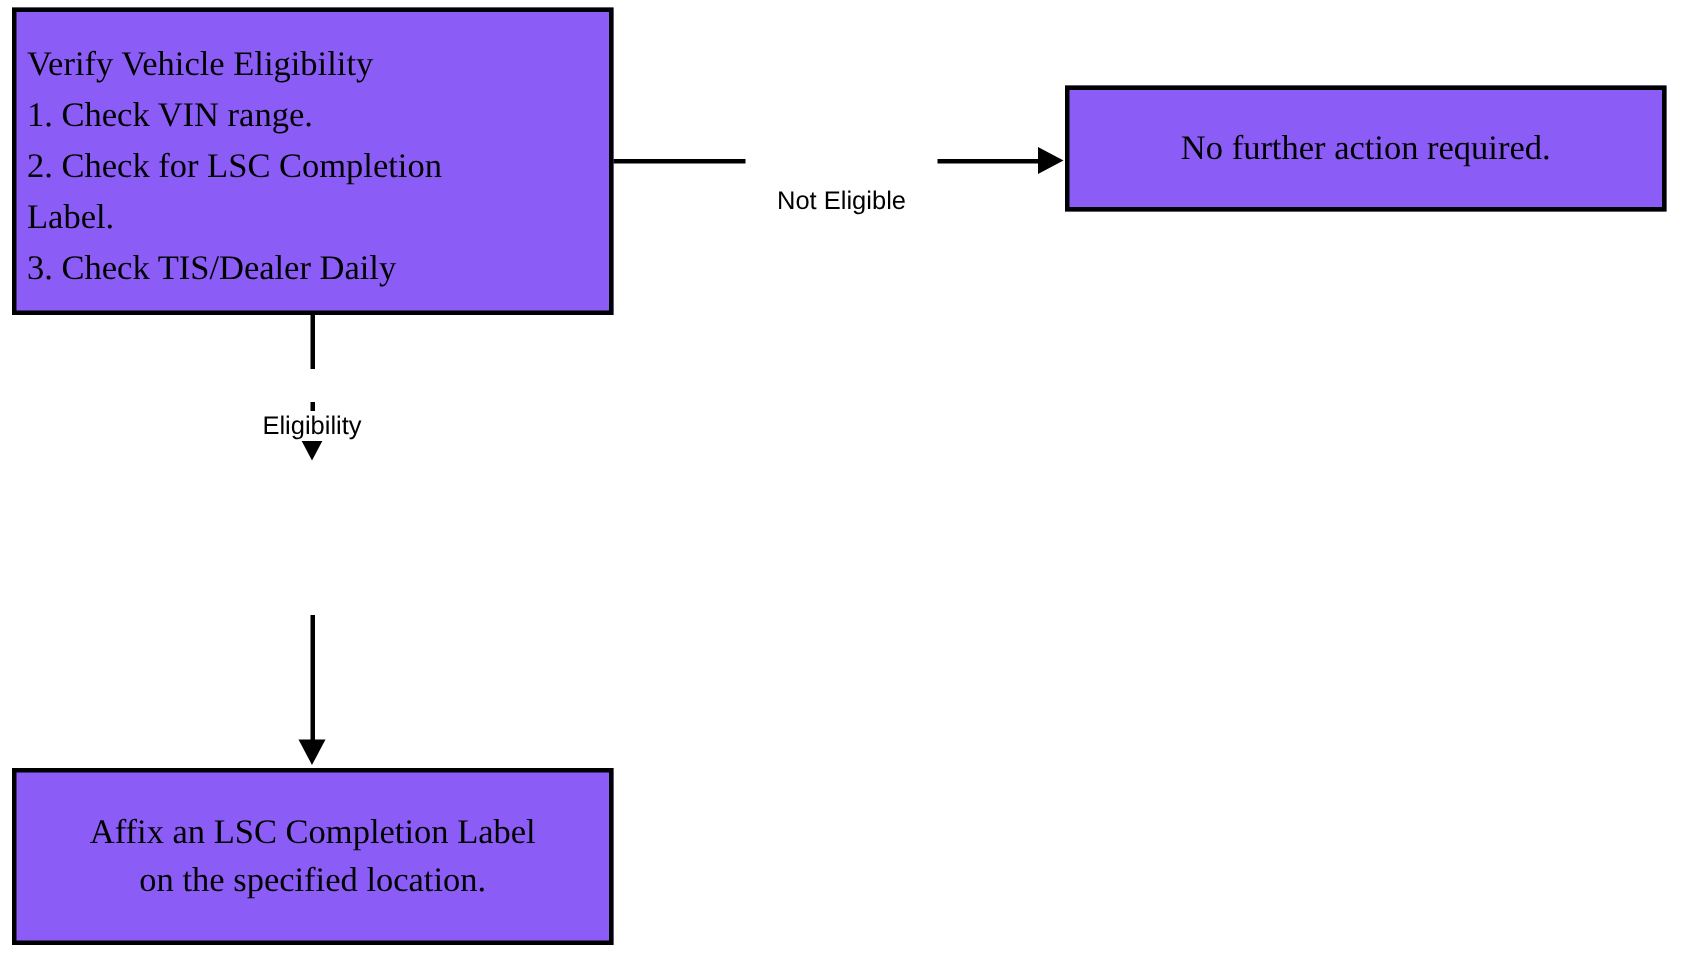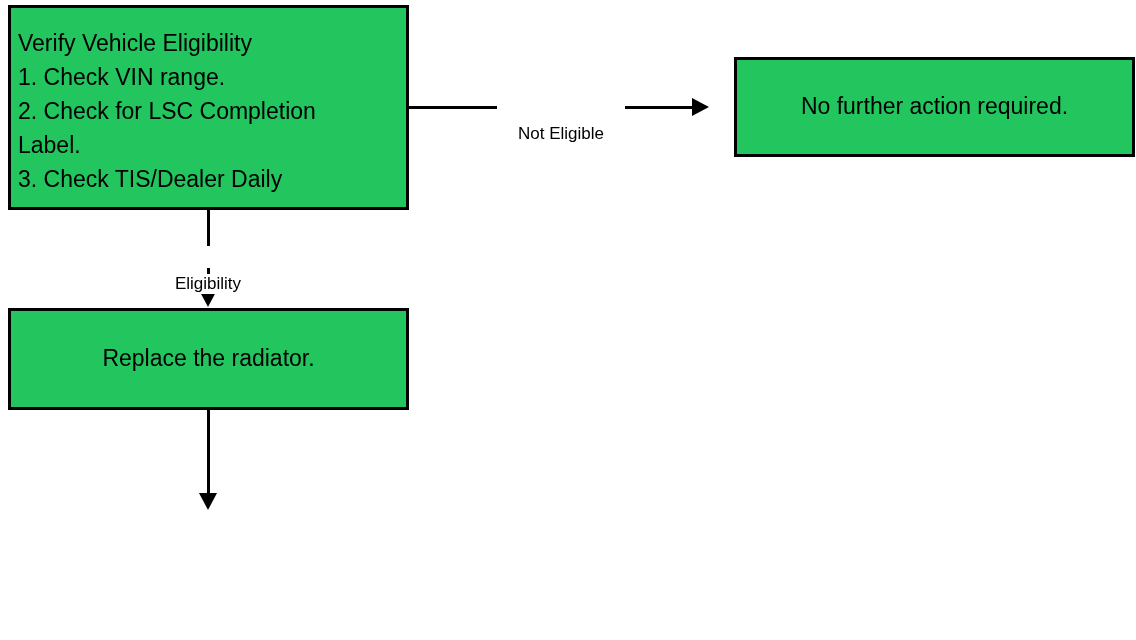--- a/index.html
+++ b/index.html
@@ -15,25 +15,26 @@
     position: relative;
     width: 1136px;
     height: 640px;
     background: #ffffff;
     overflow: hidden;
   }
   .node {
     position: absolute;
     box-sizing: border-box;
     border: 3px solid #000000;
-    background: #22c55e;
+    background: #8b5cf6;
     display: flex;
     align-items: center;
     justify-content: center;
     line-height: 1.46;
+    font-family: Liberation Serif, serif;
   }
   .node .node-text {
     display: block;
     white-space: pre-line;
   }
 
   
   #node-verify {
     left: 8px;
     top: 5px;
@@ -45,24 +46,24 @@
   }
   #node-verify .node-text {
     text-align: left;
     font-size: 23px;
     line-height: 34px;
     text-indent: 0;
   }
 
   
   #node-no-action {
-    left: 734px;
+    left: 710px;
     top: 57px;
     width: 401px;
-    height: 100px;
+    height: 84px;
     padding: 20px 10px;
   }
   #node-no-action .node-text {
     text-align: center;
     font-size: 23px;
   }
 
   
   #node-replace {
     left: 8px;
@@ -154,24 +155,25 @@
 1. Check VIN range.
 2. Check for LSC Completion
      Label.
 3. Check TIS/Dealer Daily</span>
   </div>
 
   <div class="node" id="node-no-action">
     <span class="node-text">No further action required.</span>
   </div>
 
-  <div class="node" id="node-replace">
-    <span class="node-text">Replace the radiator.</span>
+
+  <div class="node" id="node-affix">
+    <span class="node-text">Affix an LSC Completion Label
+on the specified location.</span>
   </div>
-
 
   <div class="edge">
     <div class="edge-line-h" id="edge-not-eligible-line-a"></div>
     <div class="edge-line-h" id="edge-not-eligible-line-b"></div>
     <div class="arrowhead-right" id="edge-not-eligible-head"></div>
     <div class="edge-label" id="edge-not-eligible-label">Not Eligible</div>
   </div>
 
   <div class="edge">
     <div class="edge-line-v" id="edge-applicable-line-a"></div>

